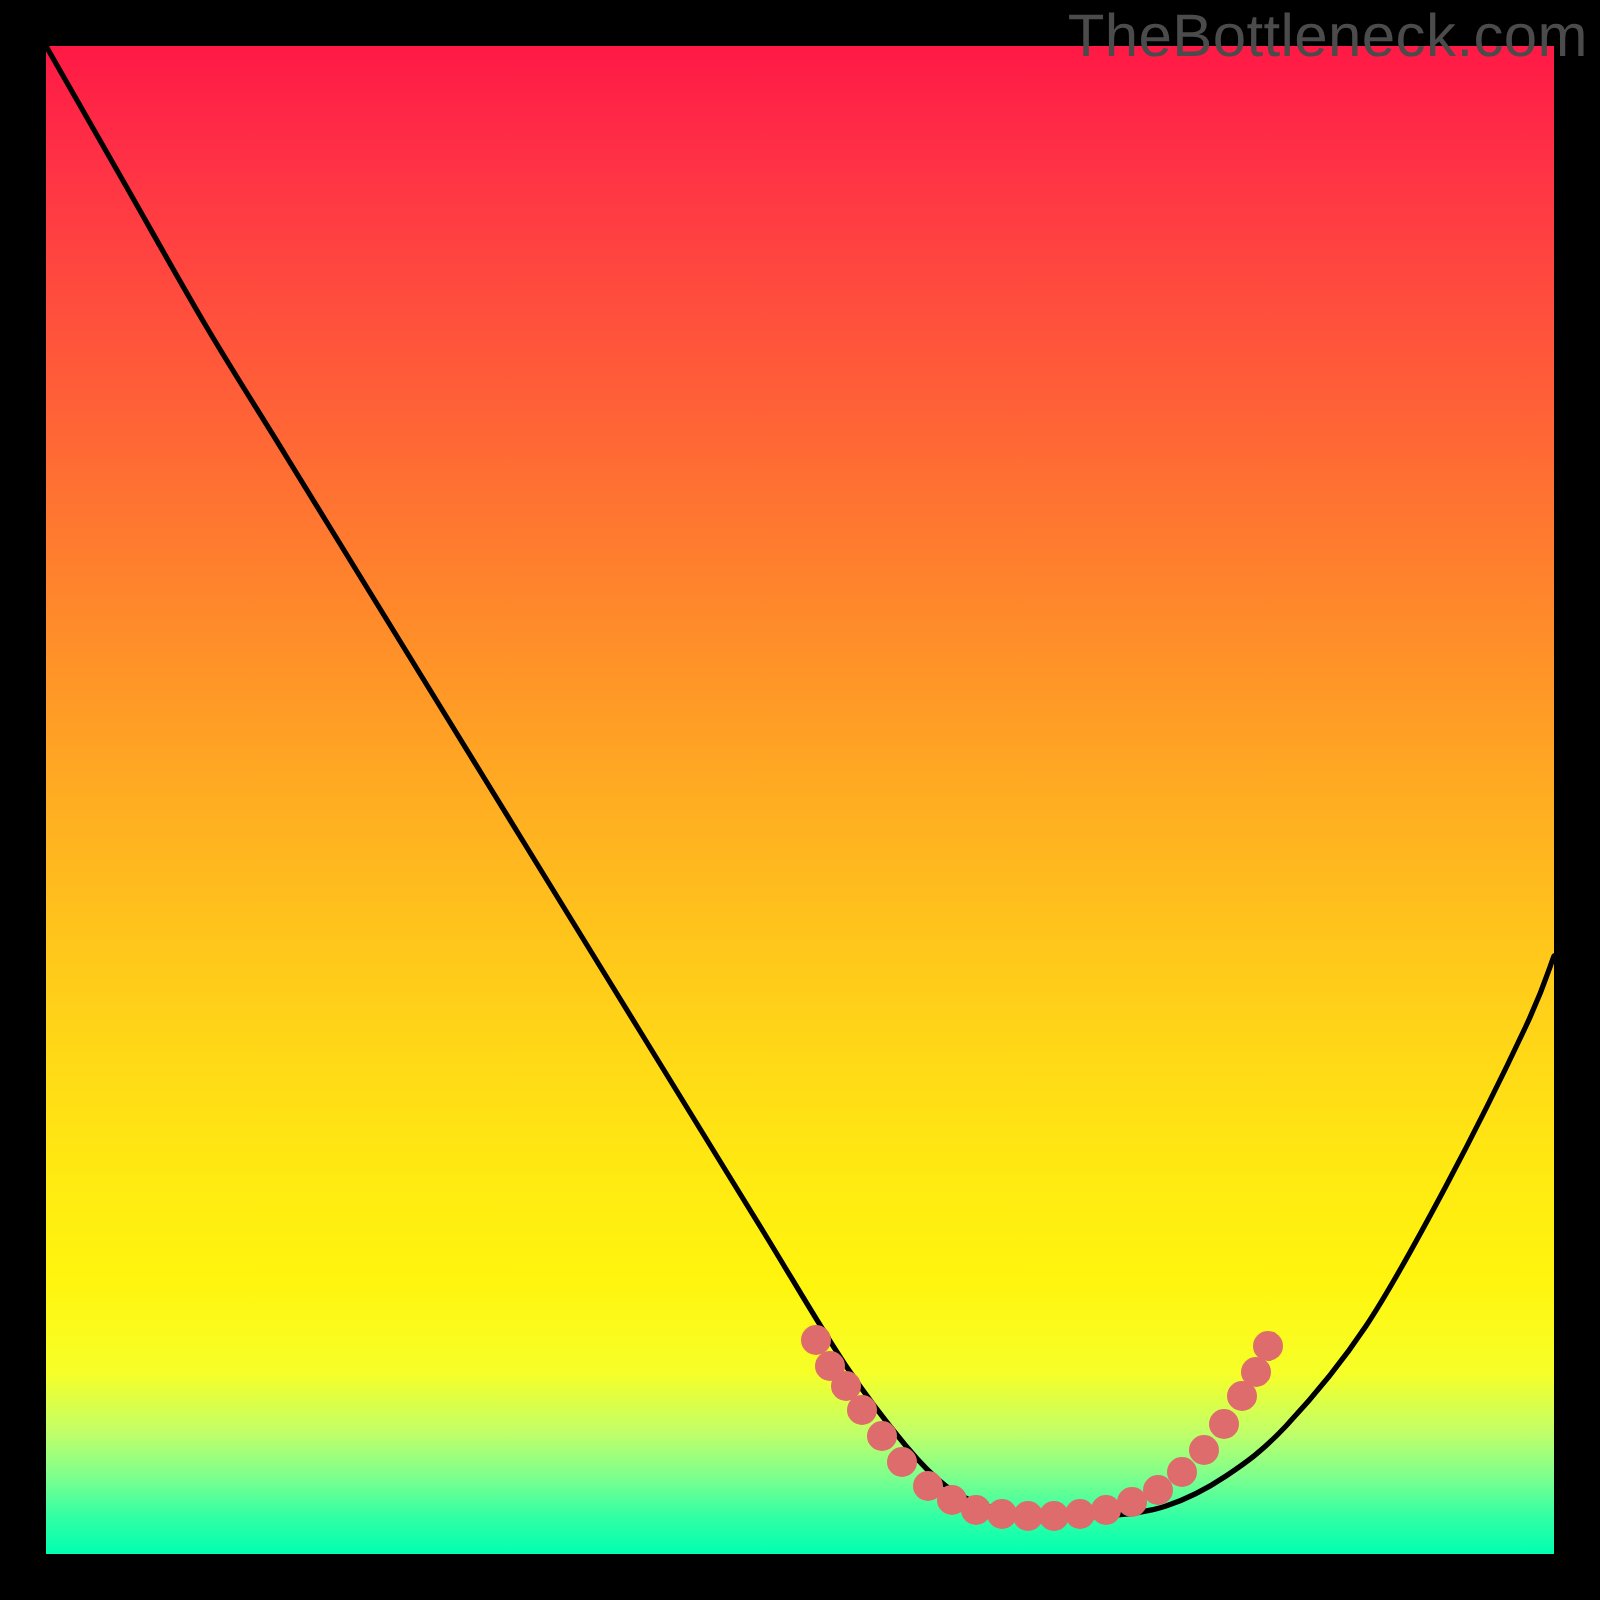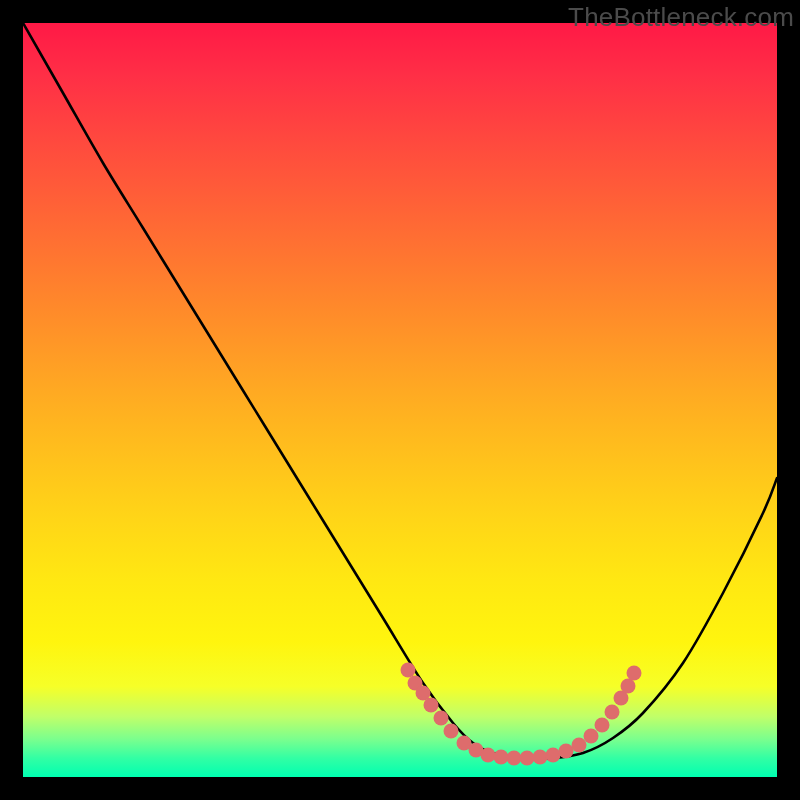--- a/index.html
+++ b/index.html
@@ -42,21 +42,21 @@
       #7aff8e 95%,
       #32ffa4 97.5%,
       #00ffb1 100%
     );
   }
   .watermark {
     position: absolute;
     top: 2px;
     right: 6px;
     color: #4b4b4b;
-    font-size: 26px;
+    font-size: 30px;
     font-weight: 500;
     letter-spacing: 0.2px;
     pointer-events: none;
   }
   svg.curve {
     position: absolute;
     left: 0;
     top: 0;
     width: 754px;
     height: 754px;

